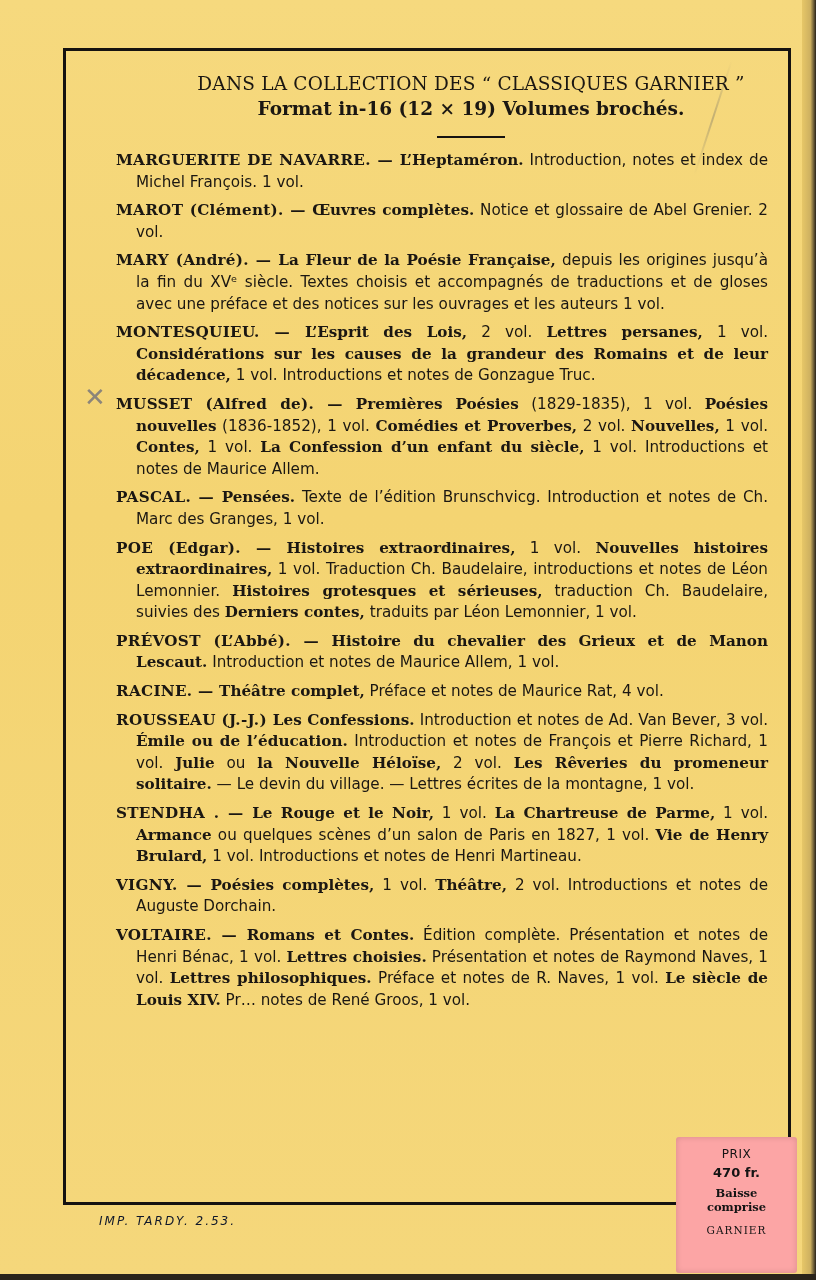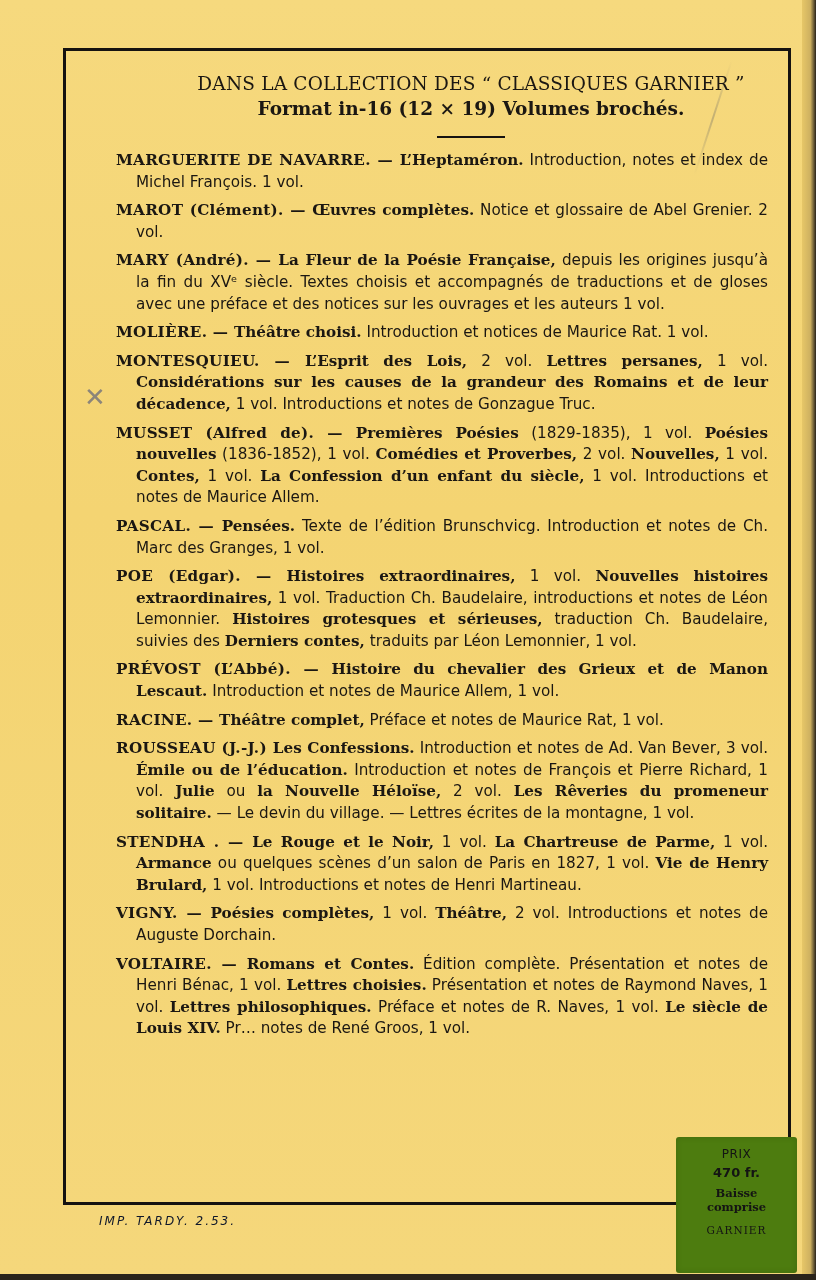--- a/index.html
+++ b/index.html
@@ -54,21 +54,21 @@
     background: linear-gradient(180deg, rgba(100,100,100,0.0), rgba(100,100,100,0.35), rgba(100,100,100,0.0));
     transform: rotate(18deg);
   }
   .imprint {
     position: absolute; left: 99px; top: 1214px;
     font-family: "DejaVu Sans", sans-serif; font-style: italic;
     font-size: 12px; letter-spacing: 2px; color: #0f172a;
   }
   .price-sticker {
     position: absolute; left: 676px; top: 1137px; width: 121px; height: 136px;
-    background: #4d7c0f;
+    background: #fca5a5;
     border-radius: 3px;
     box-shadow: inset 0 0 6px rgba(0,0,0,0.15);
     text-align: center; color: #141414;
   }
   .price-sticker .prix { font-family: "DejaVu Sans", sans-serif; font-size: 12px; margin-top: 10px; letter-spacing: 0.5px; }
   .price-sticker .amount { font-family: "DejaVu Sans", sans-serif; font-weight: bold; font-size: 13px; margin-top: 4px; }
   .price-sticker .note { font-family: "DejaVu Serif", serif; font-weight: bold; font-size: 11.5px; line-height: 14px; margin-top: 6px; }
   .price-sticker .brand { font-family: "DejaVu Serif", serif; font-size: 10.5px; margin-top: 10px; letter-spacing: 1px; }
 </style>
 </head>
@@ -86,27 +86,26 @@
   <div class="line2">Format in-16 (12 × 19) Volumes brochés.</div>
   <div class="rule"></div>
 </div>
 
 <div class="x-mark">✕</div>
 
 <div class="list" id="entry-list">
     <div class="entry"><span class="author">MARGUERITE DE NAVARRE. — </span><span class="bold">L’Heptaméron.</span><span class="plain"> Introduction, notes et index de Michel François. 1 vol.</span></div>
     <div class="entry"><span class="author">MAROT (Clément). — </span><span class="bold">Œuvres complètes.</span><span class="plain"> Notice et glossaire de Abel Grenier. 2 vol.</span></div>
     <div class="entry"><span class="author">MARY (André). — </span><span class="bold">La Fleur de la Poésie Française,</span><span class="plain"> depuis les origines jusqu’à la fin du XVᵉ siècle. Textes choisis et accompagnés de traductions et de gloses avec une préface et des notices sur les ouvrages et les auteurs 1 vol.</span></div>
-    <div class="entry"><span class="author">MOLIÈRE. — </span><span class="bold">Théâtre choisi.</span><span class="plain"> Introduction et notices de Maurice Rat. 1 vol.</span></div>
     <div class="entry"><span class="author">MONTESQUIEU. — </span><span class="bold">L’Esprit des Lois,</span><span class="plain"> 2 vol. </span><span class="bold">Lettres persanes,</span><span class="plain"> 1 vol. </span><span class="bold">Considérations sur les causes de la grandeur des Romains et de leur décadence,</span><span class="plain"> 1 vol. Introductions et notes de Gonzague Truc.</span></div>
     <div class="entry"><span class="author">MUSSET (Alfred de). — </span><span class="bold">Premières Poésies</span><span class="plain"> (1829-1835), 1 vol. </span><span class="bold">Poésies nouvelles</span><span class="plain"> (1836-1852), 1 vol. </span><span class="bold">Comédies et Proverbes,</span><span class="plain"> 2 vol. </span><span class="bold">Nouvelles,</span><span class="plain"> 1 vol. </span><span class="bold">Contes,</span><span class="plain"> 1 vol. </span><span class="bold">La Confession d’un enfant du siècle,</span><span class="plain"> 1 vol. Introductions et notes de Maurice Allem.</span></div>
     <div class="entry"><span class="author">PASCAL. — </span><span class="bold">Pensées.</span><span class="plain"> Texte de l’édition Brunschvicg. Introduction et notes de Ch. Marc des Granges, 1 vol.</span></div>
     <div class="entry"><span class="author">POE (Edgar). — </span><span class="bold">Histoires extraordinaires,</span><span class="plain"> 1 vol. </span><span class="bold">Nouvelles histoires extraordinaires,</span><span class="plain"> 1 vol. Traduction Ch. Baudelaire, introductions et notes de Léon Lemonnier. </span><span class="bold">Histoires grotesques et sérieuses,</span><span class="plain"> traduction Ch. Baudelaire, suivies des </span><span class="bold">Derniers contes,</span><span class="plain"> traduits par Léon Lemonnier, 1 vol.</span></div>
     <div class="entry"><span class="author">PRÉVOST (L’Abbé). — </span><span class="bold">Histoire du chevalier des Grieux et de Manon Lescaut.</span><span class="plain"> Introduction et notes de Maurice Allem, 1 vol.</span></div>
-    <div class="entry"><span class="author">RACINE. — </span><span class="bold">Théâtre complet,</span><span class="plain"> Préface et notes de Maurice Rat, 1 vol.</span></div>
+    <div class="entry"><span class="author">RACINE. — </span><span class="bold">Théâtre complet,</span><span class="plain"> Préface et notes de Maurice Rat, 4 vol.</span></div>
     <div class="entry"><span class="author">ROUSSEAU (J.-J.) </span><span class="bold">Les Confessions.</span><span class="plain"> Introduction et notes de Ad. Van Bever, 3 vol. </span><span class="bold">Émile ou de l’éducation.</span><span class="plain"> Introduction et notes de François et Pierre Richard, 1 vol. </span><span class="bold">Julie</span><span class="plain"> ou </span><span class="bold">la Nouvelle Héloïse,</span><span class="plain"> 2 vol. </span><span class="bold">Les Rêveries du promeneur solitaire.</span><span class="plain"> — Le devin du village. — Lettres écrites de la montagne, 1 vol.</span></div>
     <div class="entry"><span class="author">STENDHA . — </span><span class="bold">Le Rouge et le Noir,</span><span class="plain"> 1 vol. </span><span class="bold">La Chartreuse de Parme,</span><span class="plain"> 1 vol. </span><span class="bold">Armance</span><span class="plain"> ou quelques scènes d’un salon de Paris en 1827, 1 vol. </span><span class="bold">Vie de Henry Brulard,</span><span class="plain"> 1 vol. Introductions et notes de Henri Martineau.</span></div>
     <div class="entry"><span class="author">VIGNY. — </span><span class="bold">Poésies complètes,</span><span class="plain"> 1 vol. </span><span class="bold">Théâtre,</span><span class="plain"> 2 vol. Introductions et notes de Auguste Dorchain.</span></div>
     <div class="entry"><span class="author">VOLTAIRE. — </span><span class="bold">Romans et Contes.</span><span class="plain"> Édition complète. Présentation et notes de Henri Bénac, 1 vol. </span><span class="bold">Lettres choisies.</span><span class="plain"> Présentation et notes de Raymond Naves, 1 vol. </span><span class="bold">Lettres philosophiques.</span><span class="plain"> Préface et notes de R. Naves, 1 vol. </span><span class="bold">Le siècle de Louis XIV.</span><span class="plain"> Pr… notes de René Groos, 1 vol.</span></div>
   </div>
 
 <div class="imprint">IMP. TARDY. 2.53.</div>
 
 <div class="price-sticker">
   <div class="prix">PRIX</div>

